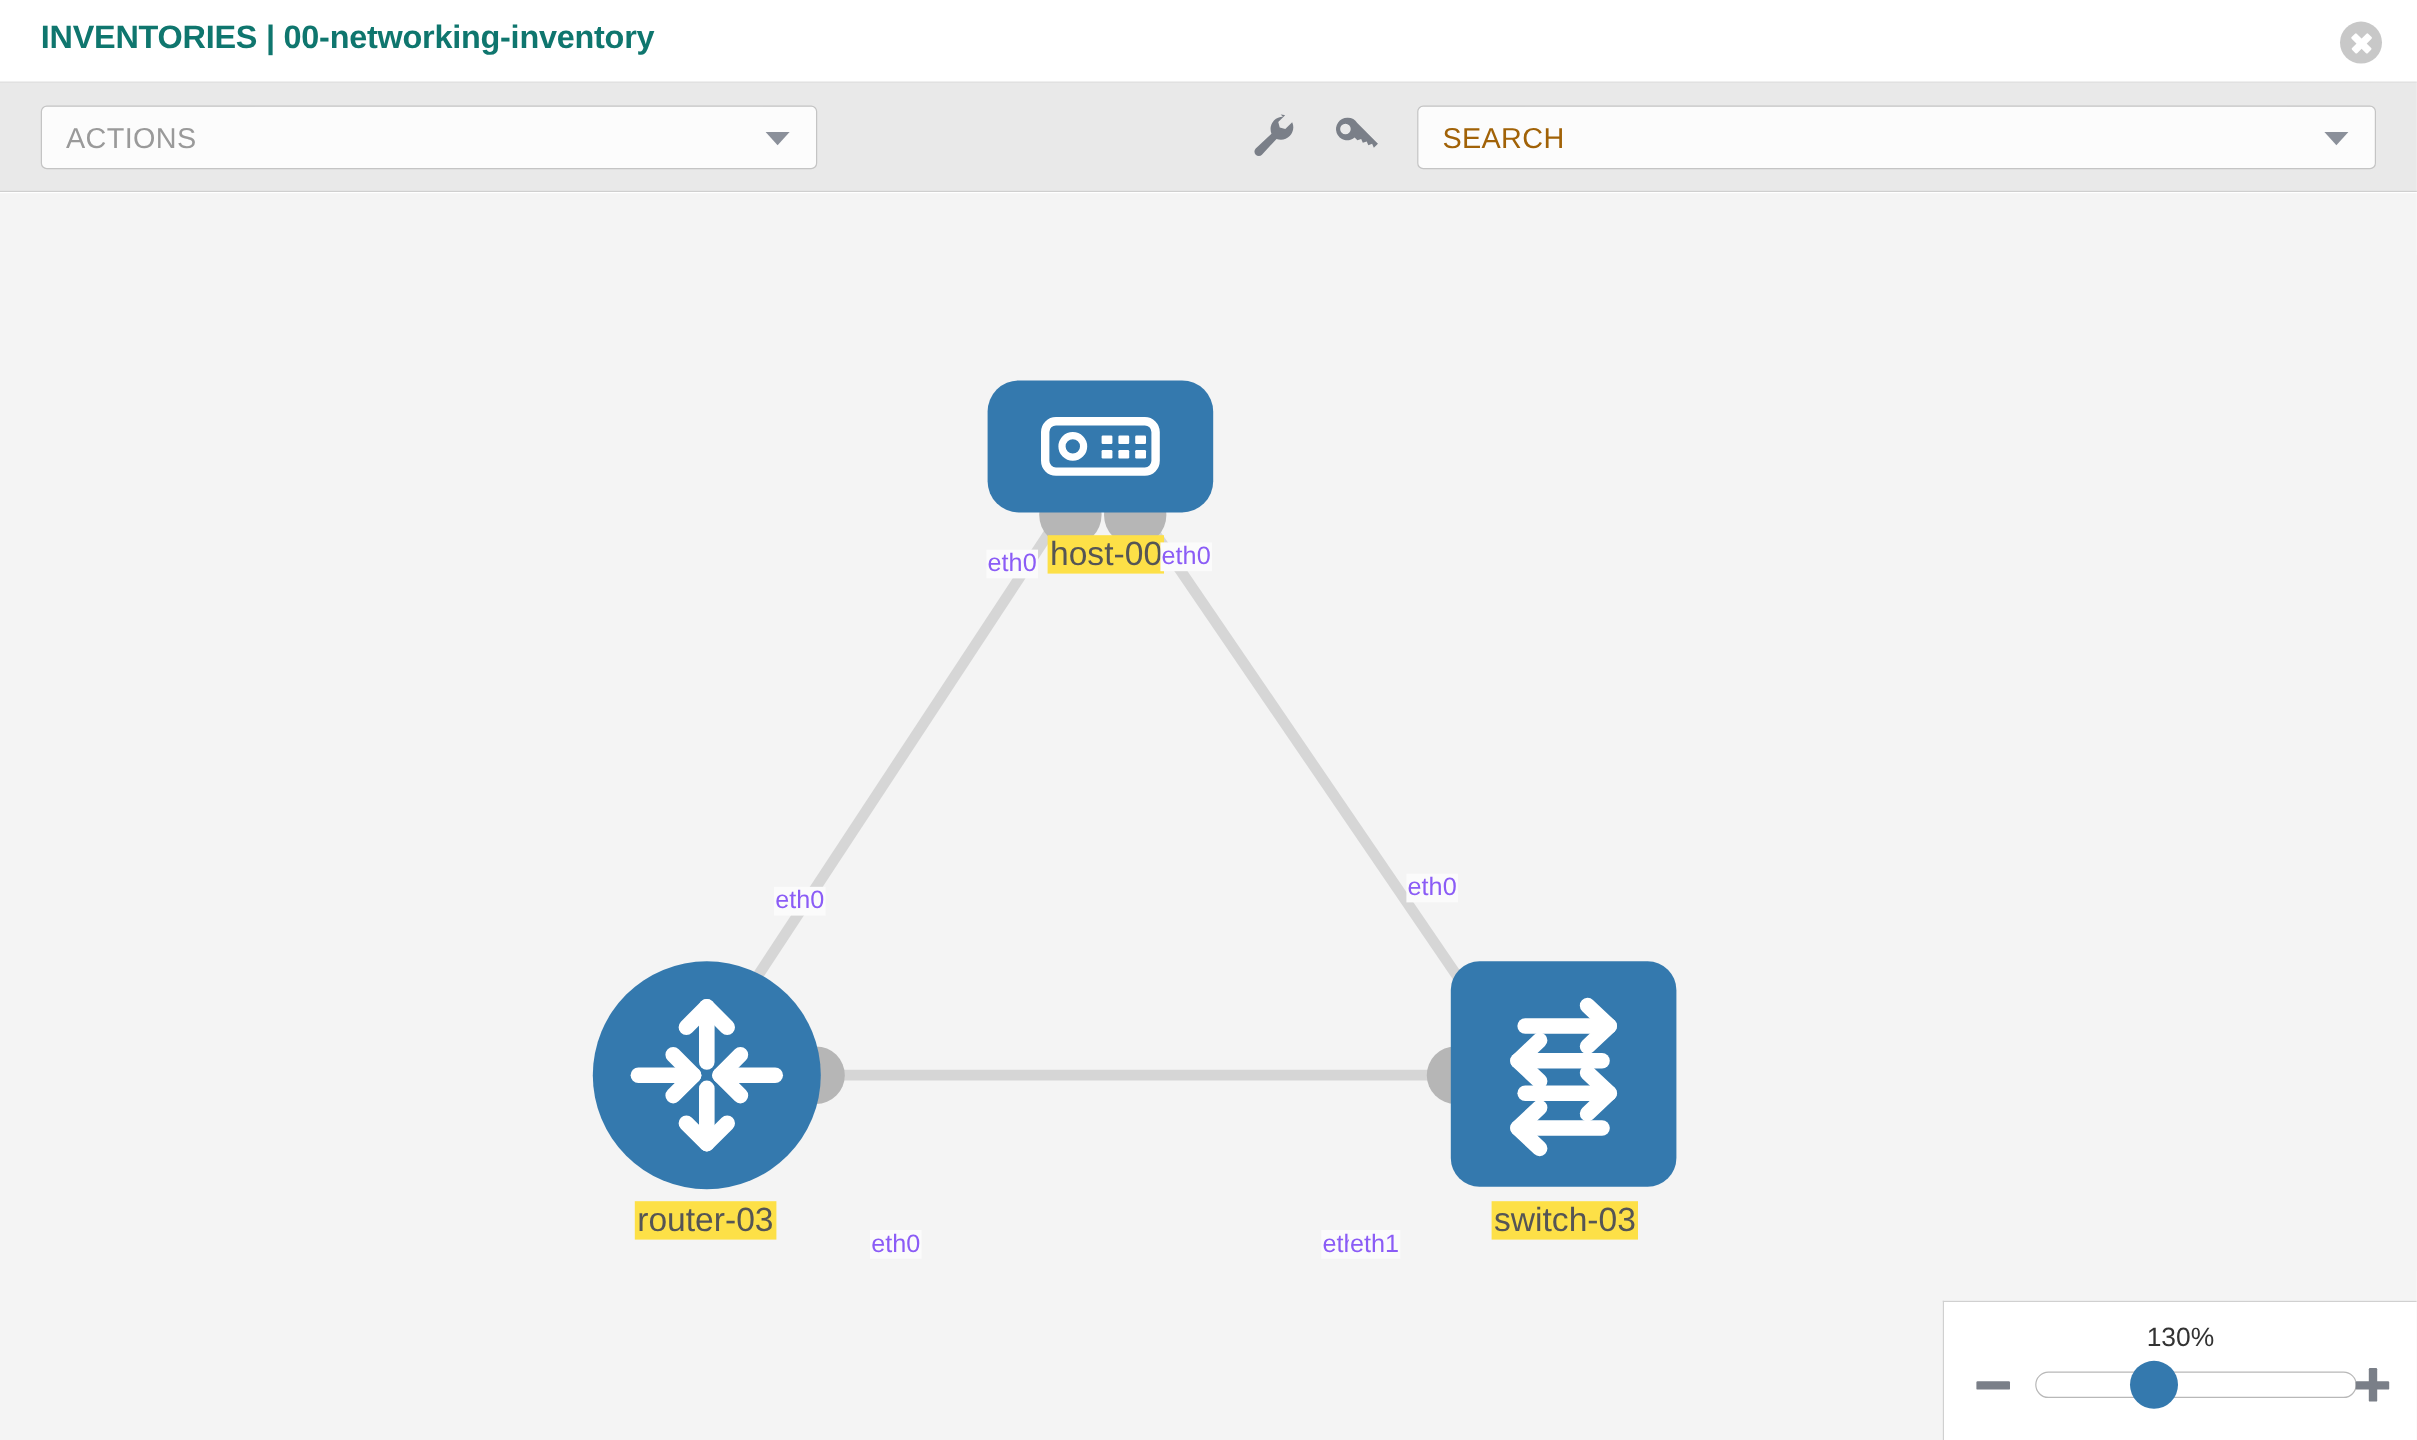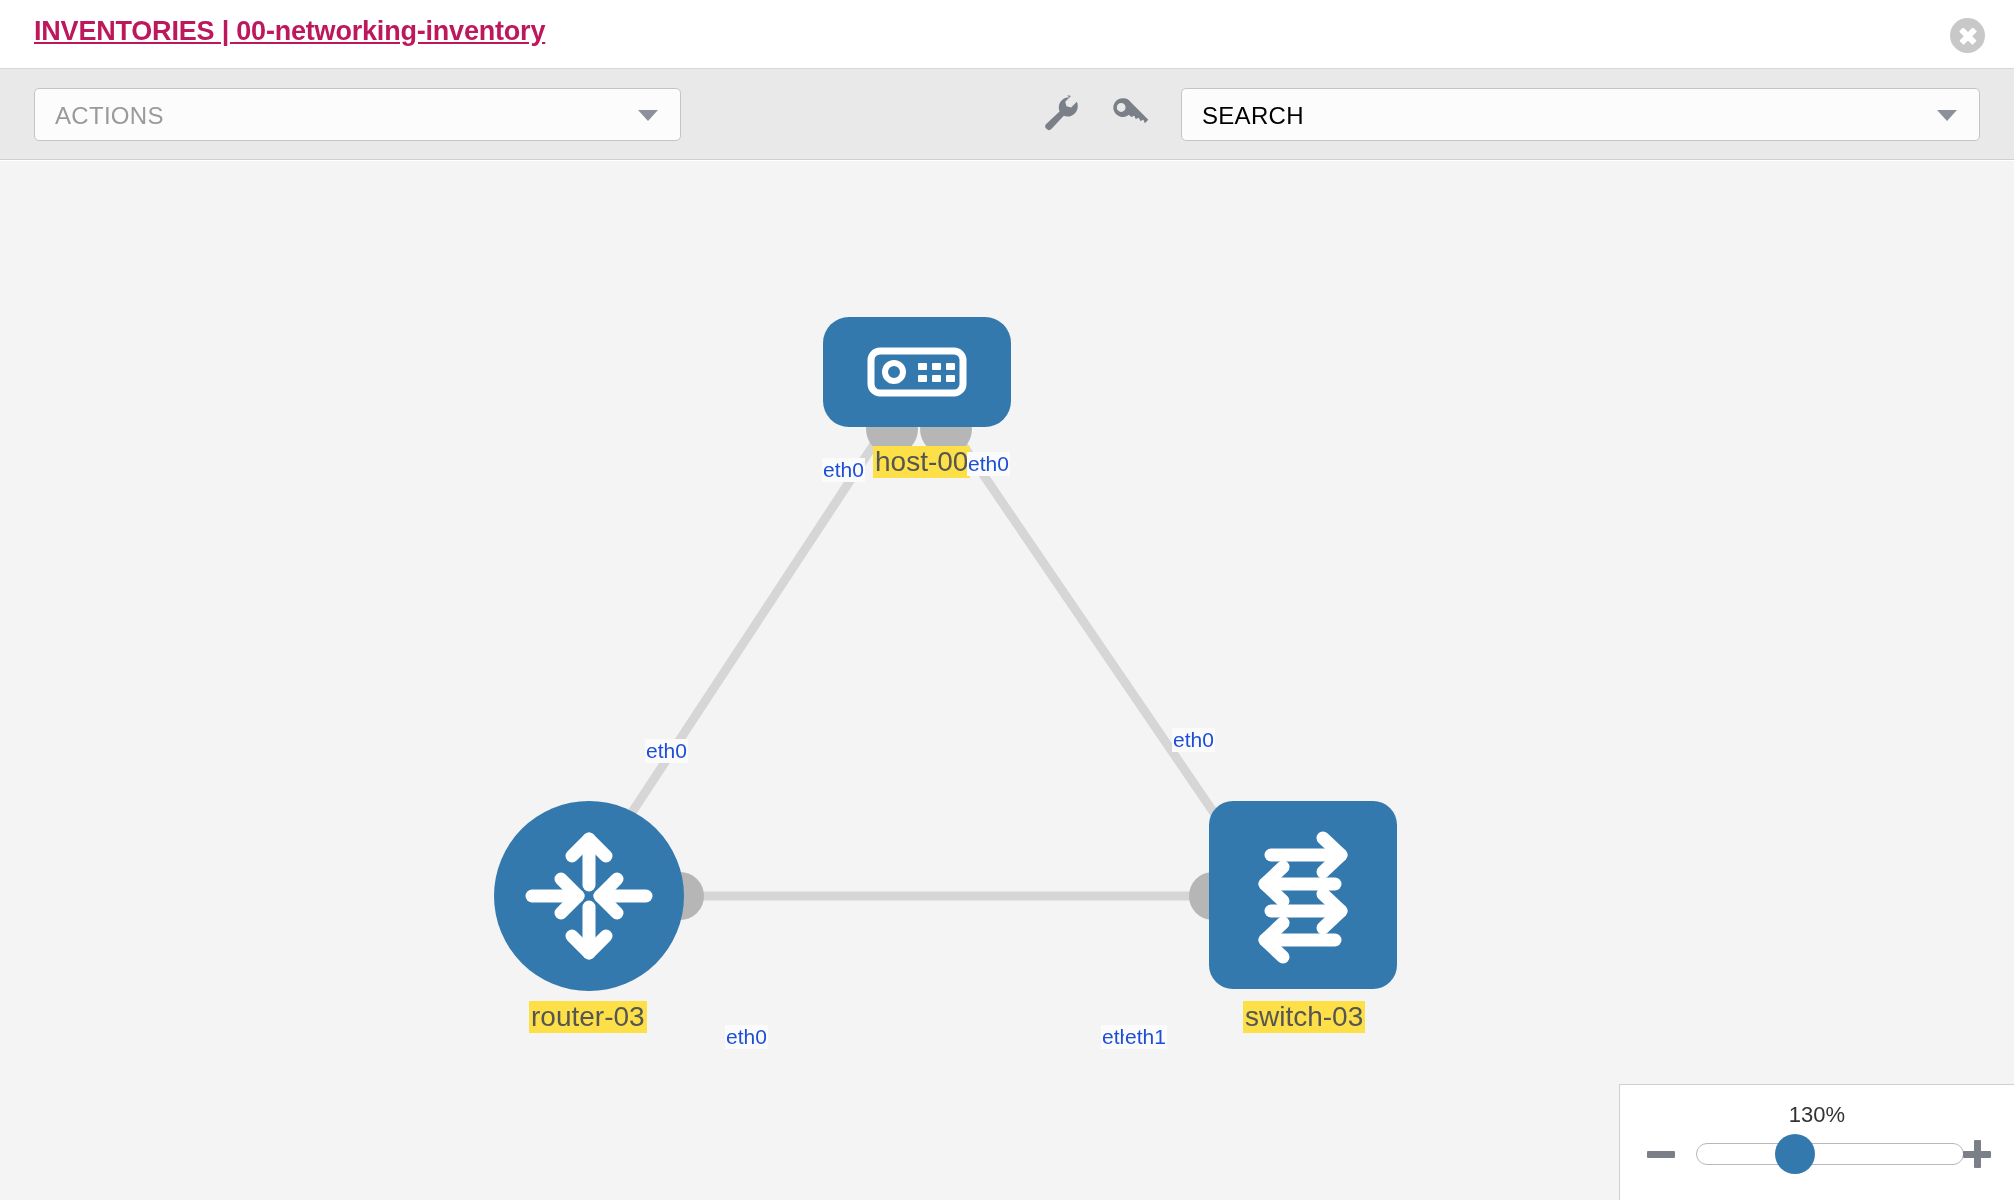--- a/index.html
+++ b/index.html
@@ -13,23 +13,22 @@
   
   .header {
     position: absolute; top: 0; left: 0;
     width: 2014px; height: 69px;
     background: #ffffff;
     border-bottom: 1px solid #d7d7d7;
   }
   .page-title {
     position: absolute; left: 34px; top: 16px;
     font-size: 27px; font-weight: bold;
-    color: #be185d; letter-spacing: -0.2px;
+    color: #0f766e; letter-spacing: -0.2px;
     white-space: nowrap;
-    text-decoration: underline;
   }
   .close-btn {
     position: absolute; right: 29px; top: 18px;
     width: 35px; height: 35px; border-radius: 50%;
     background: #c8c8c8; cursor: pointer;
   }
   .close-btn::before, .close-btn::after {
     content: ""; position: absolute;
     left: 50%; top: 50%;
     width: 19px; height: 5.5px;
@@ -79,21 +78,21 @@
   .search-box {
     position: absolute; left: 1181px; top: 19px;
     width: 799px; height: 53px;
     background: #fcfcfc;
     border: 1px solid #c4c4c4;
     border-radius: 5px;
     cursor: text;
   }
   .search-placeholder {
     position: absolute; left: 20px; top: 13px;
-    font-size: 24px; color: #000000; letter-spacing: 0.3px;
+    font-size: 24px; color: #a16207; letter-spacing: 0.3px;
   }
 
   
   .canvas {
     position: absolute; top: 161px; left: 0;
     width: 2014px; height: 1039px;
     background: #f4f4f4;
     overflow: hidden;
   }
   .topo-svg {
@@ -119,21 +118,21 @@
     background: #fde047;
     white-space: nowrap;
     padding: 0 2px;
   }
   #label-host   { left: 873px; top: 285px; }
   #label-router { left: 529px; top: 840px; }
   #label-switch { left: 1243px; top: 840px; }
 
   .iface-label {
     position: absolute;
-    font-size: 21px; color: #1d4ed8;
+    font-size: 21px; color: #8b5cf6;
     background: #fbfbfb;
     white-space: nowrap;
     padding: 0 1px;
   }
   #if-host-l    { left: 822px; top: 297px; }
   #if-host-r    { left: 967px; top: 291px; }
   #if-rt-up     { left: 645px; top: 578px; }
   #if-sw-up     { left: 1172px; top: 567px; }
   #if-rt-right  { left: 725px; top: 864px; }
   #if-sw-left-a { left: 1101px; top: 864px; }

